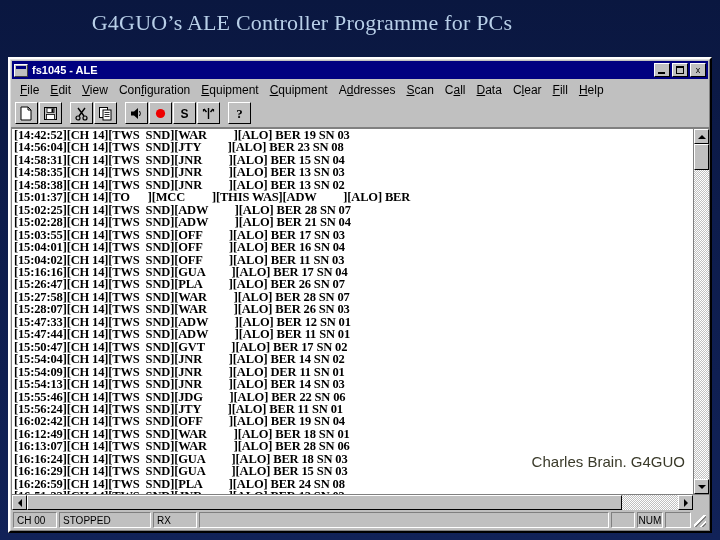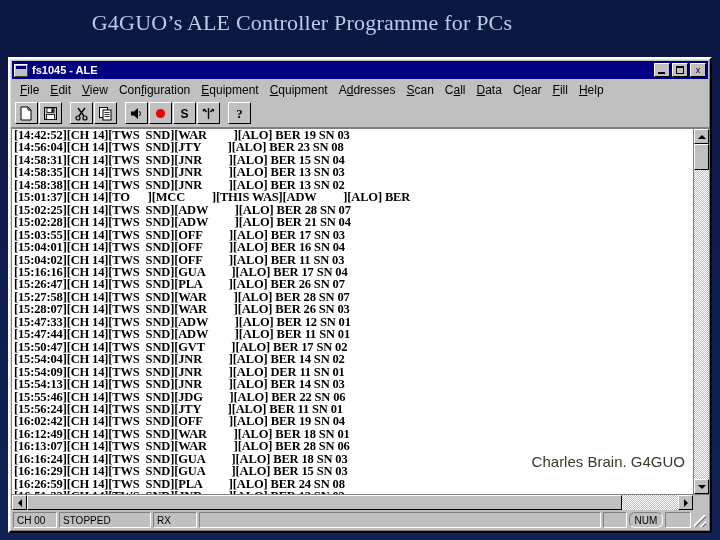--- a/index.html
+++ b/index.html
@@ -357,21 +357,21 @@
     box-sizing: border-box;
     margin-right: 2px;
     font-family: "Liberation Sans", sans-serif;
     white-space: nowrap;
   }
   .sp-ch { width: 44px; }
   .sp-state { width: 92px; }
   .sp-rx { width: 44px; }
   .sp-main { flex: 1 1 auto; }
   .sp-small { width: 24px; }
-  .sp-num { width: 34px; justify-content: center; border-radius: 6px; }
+  .sp-num { width: 26px; justify-content: center; }
   .sp-small2 { width: 26px; }
   .grip {
     width: 14px;
     position: relative;
   }
   .grip::after {
     content: "";
     position: absolute;
     right: 1px; bottom: 1px;
     width: 12px; height: 12px;

